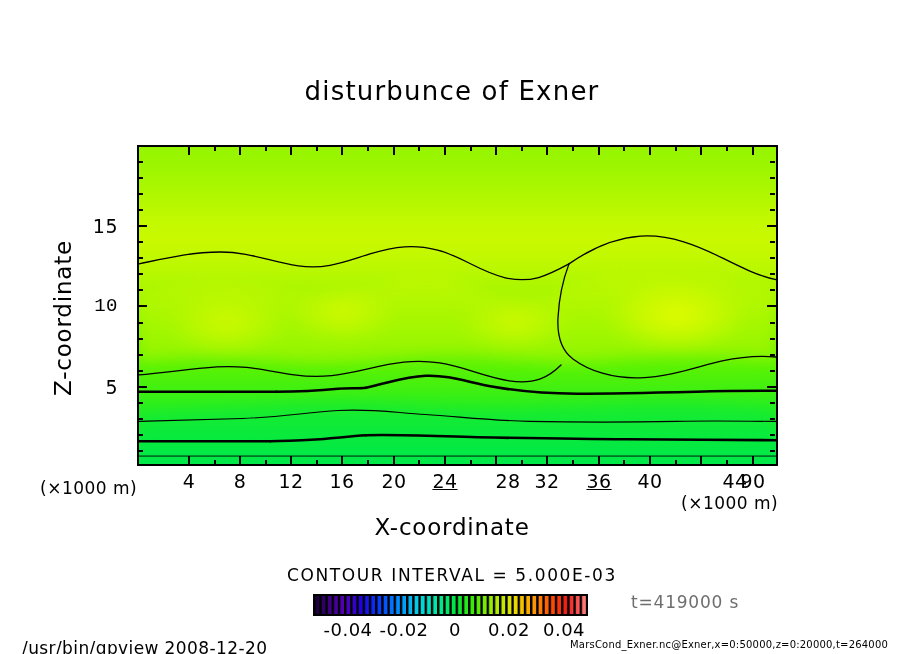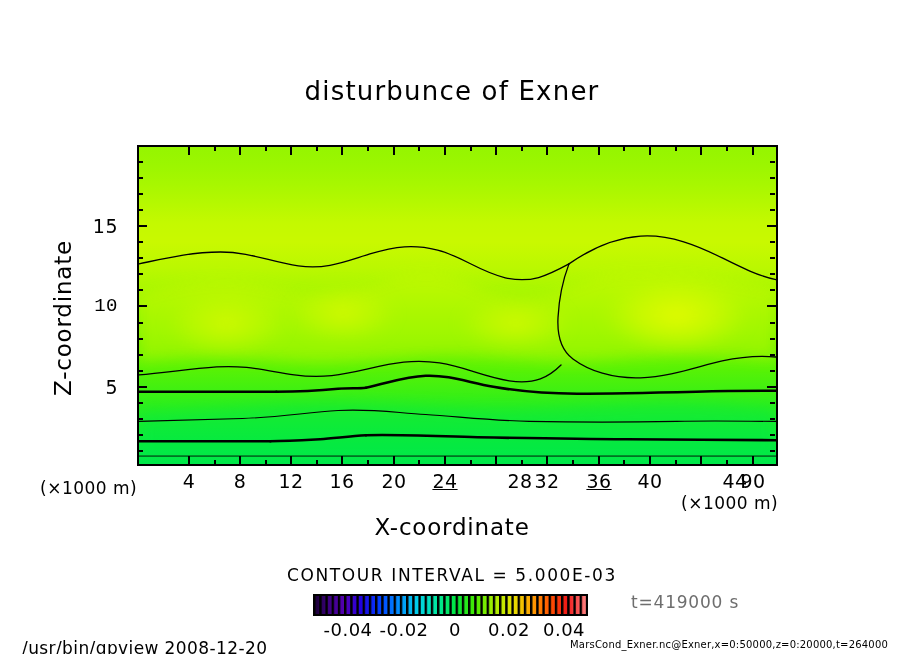--- a/index.html
+++ b/index.html
@@ -349,21 +349,21 @@
   <div class="tick ytick-minor abs" style="left:770px; top:177px;"></div>
   <div class="tick ytick-minor abs" style="left:770px; top:161px;"></div>
 </div>
 
 <div class="xticklabel" style="left:189px;">4</div>
 <div class="xticklabel" style="left:240px;">8</div>
 <div class="xticklabel" style="left:291px;">12</div>
 <div class="xticklabel" style="left:342px;">16</div>
 <div class="xticklabel" style="left:394px;">20</div>
 <div class="xticklabel" style="left:445px;text-decoration:underline;">24</div>
-<div class="xticklabel" style="left:520px;">28</div>
+<div class="xticklabel" style="left:508px;">28</div>
 <div class="xticklabel" style="left:547px;">32</div>
 <div class="xticklabel" style="left:599px;text-decoration:underline;">36</div>
 <div class="xticklabel" style="left:650px;">40</div>
 <div class="xticklabel" style="left:735px;text-align:center;">44</div>
 <div class="xticklabel" style="left:753px;">90</div>
 
 <div class="yticklabel" style="top:387px;">5</div>
 <div class="yticklabel" style="top:306px;font-family:Liberation Mono, monospace;">10</div>
 <div class="yticklabel" style="top:226px;">15</div>
 

